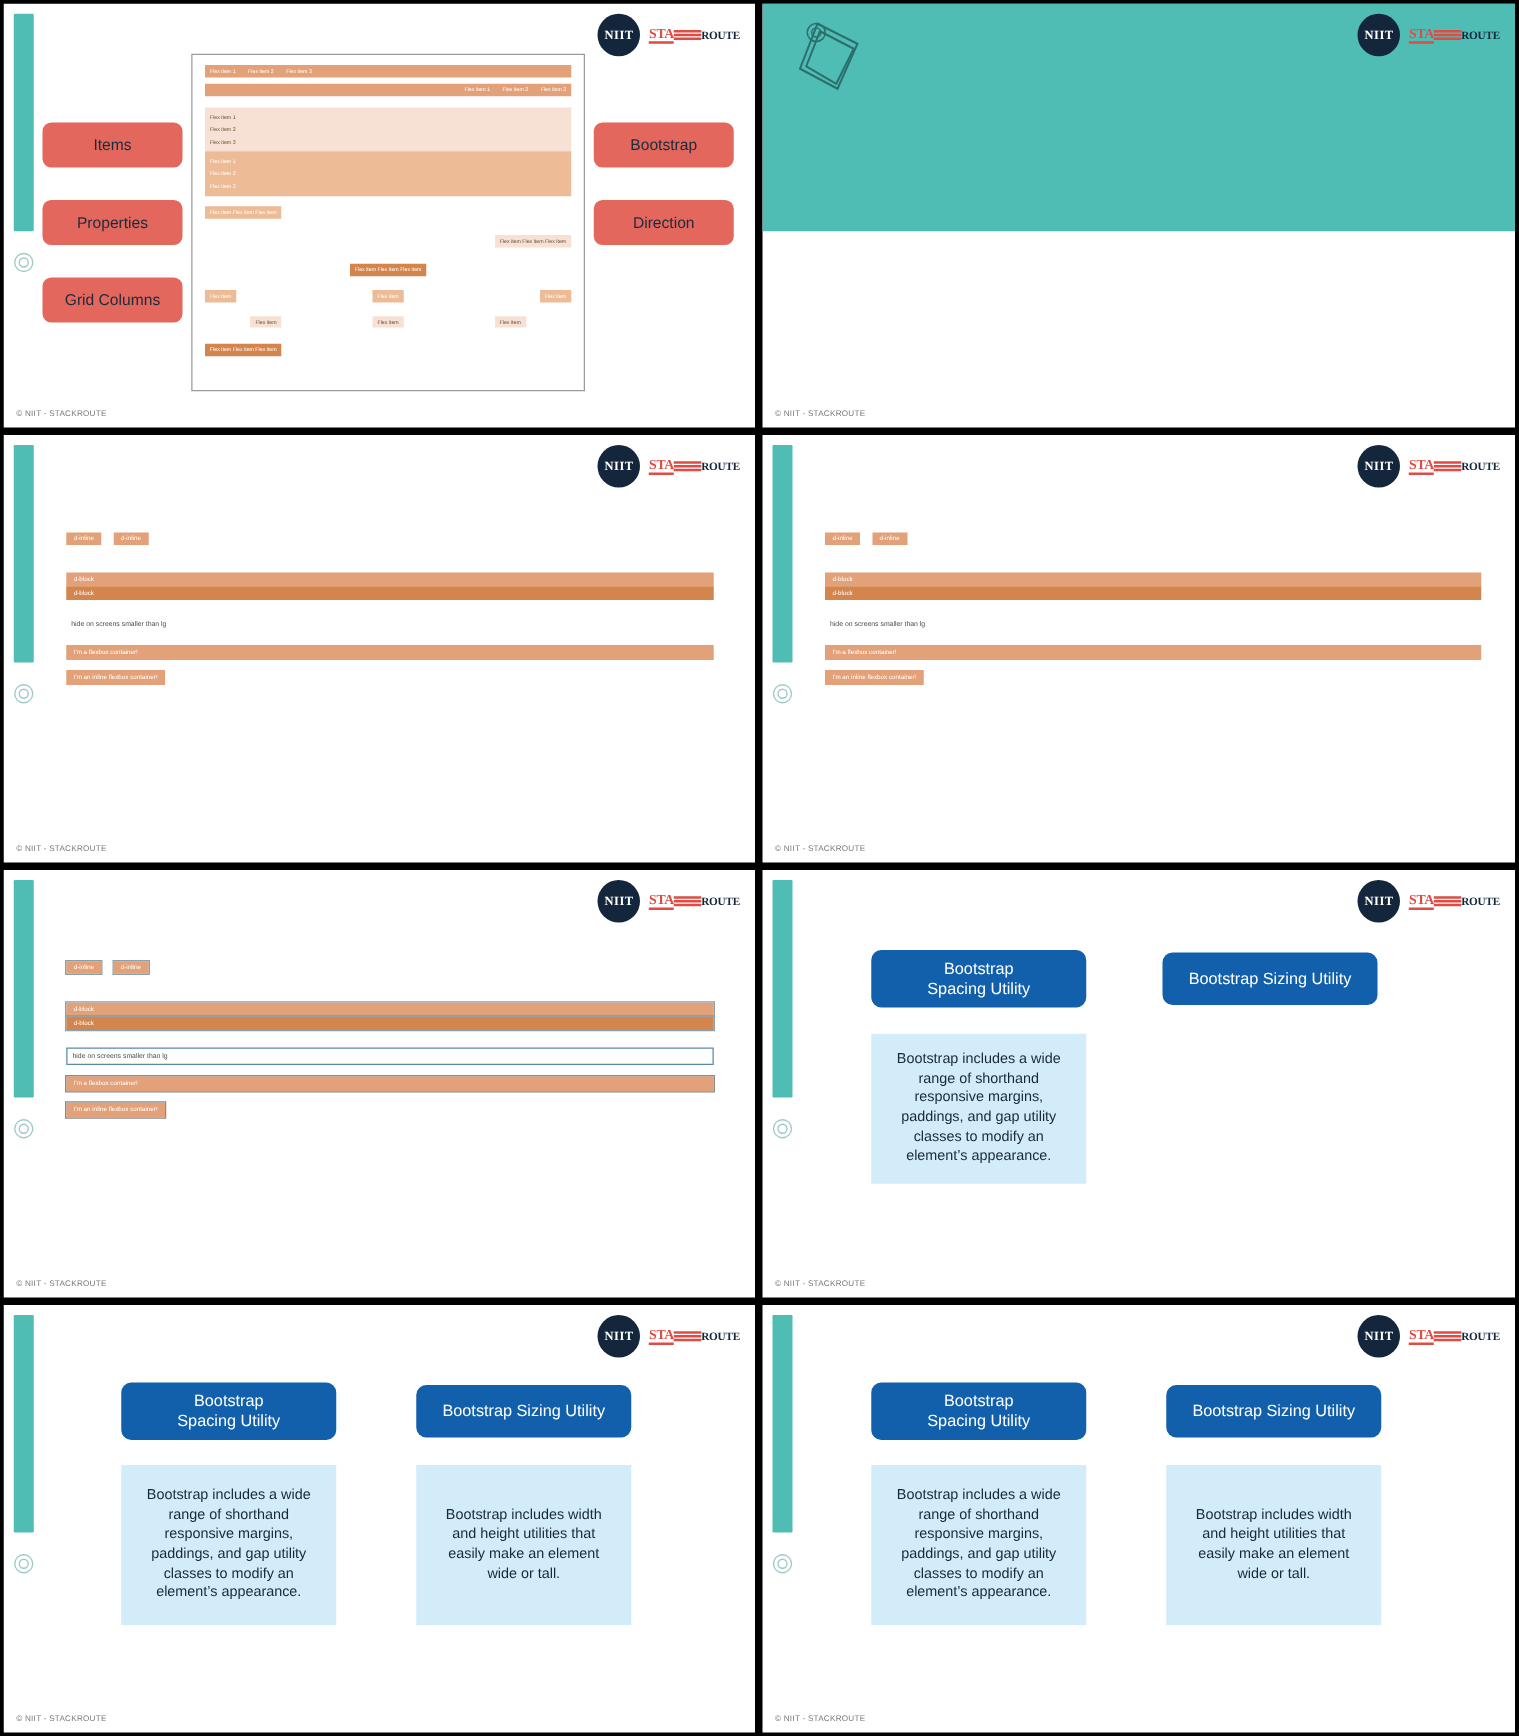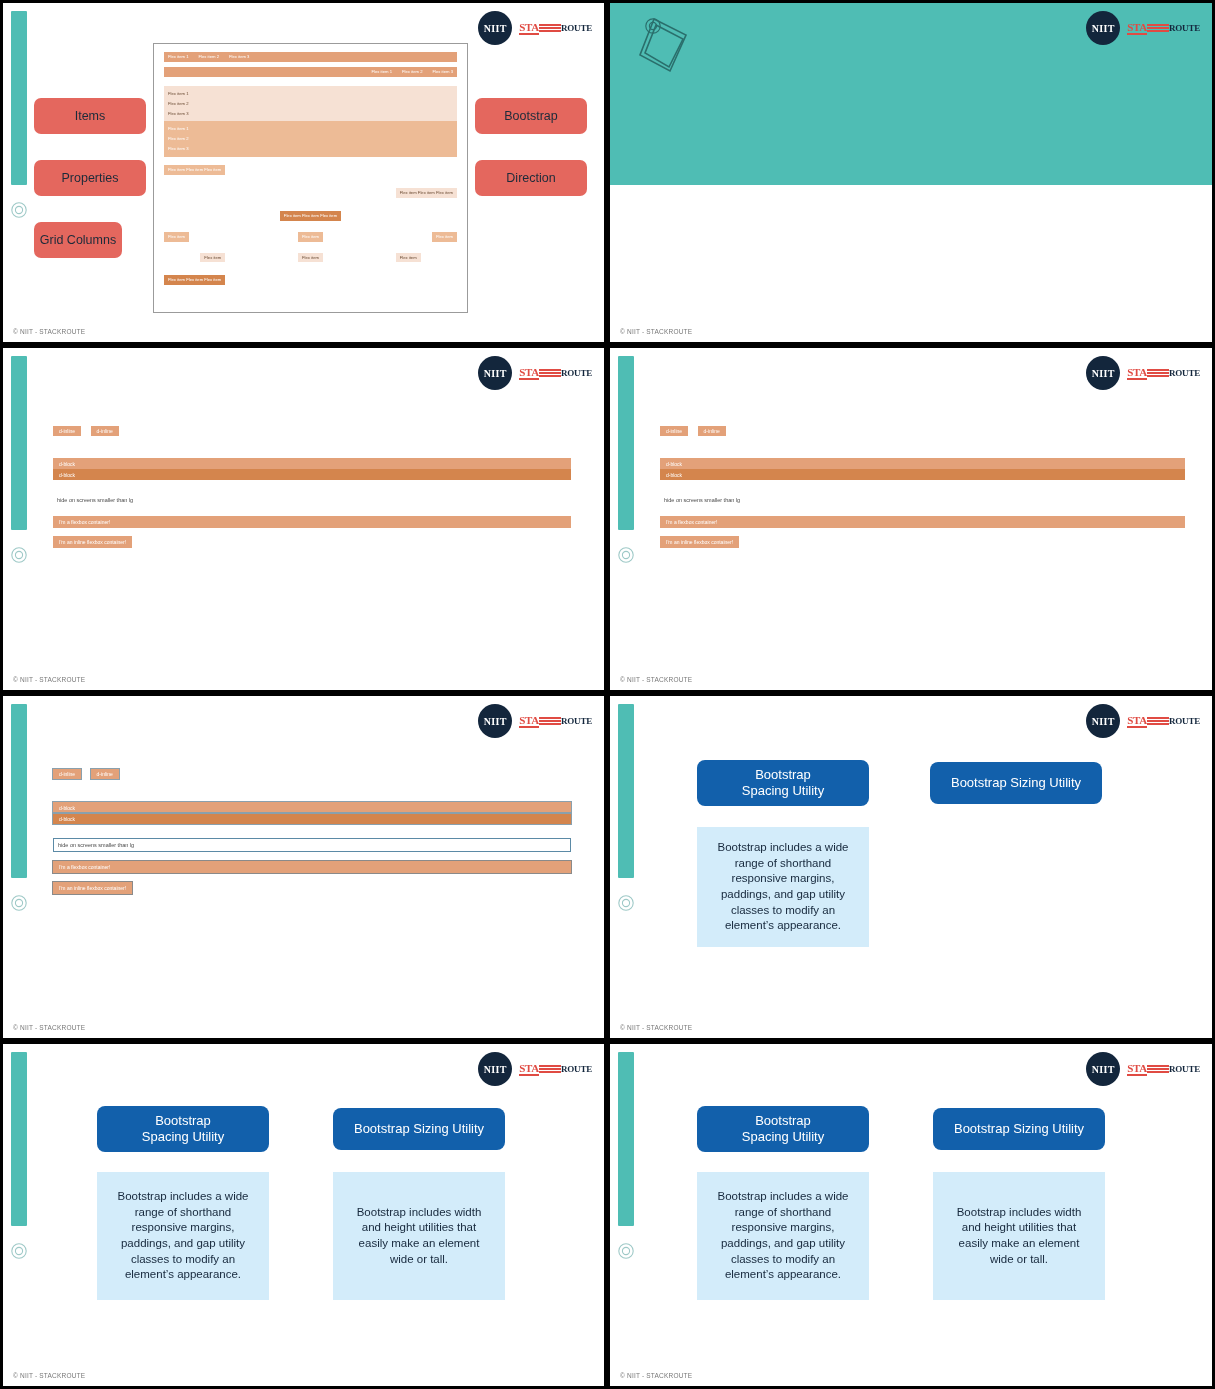--- a/index.html
+++ b/index.html
@@ -184,21 +184,21 @@
             <i style="top:0"></i>
             <i style="top:3px"></i>
             <i style="top:6px"></i>
           </div>
         <div class="l3">ROUTE</div>
       </div>
     </div>
 
     <div class="pill" style="left:31px; top:95px; width:112px; height:36px;">Items</div>
     <div class="pill" style="left:31px; top:157px; width:112px; height:36px;">Properties</div>
-    <div class="pill" style="left:31px; top:219px; width:88px; height:36px;">Grid Columns</div>
+    <div class="pill" style="left:31px; top:219px; width:112px; height:36px;">Grid Columns</div>
     <div class="pill" style="left:472px; top:95px; width:112px; height:36px;">Bootstrap</div>
     <div class="pill" style="left:472px; top:157px; width:112px; height:36px;">Direction</div>
 
     <div class="s1-diagram">
       <div class="fx bar-light s1-row" style="justify-content:flex-start; gap:10px;">
         <span>Flex item 1</span>
         <span>Flex item 2</span>
         <span>Flex item 3</span>
       </div>
       <div style="height:5px"></div>

